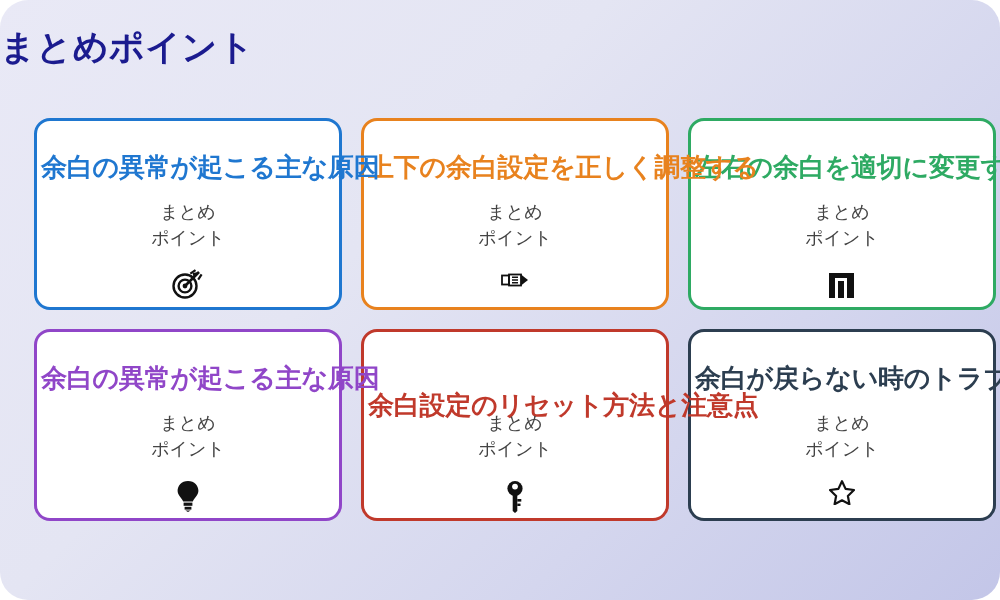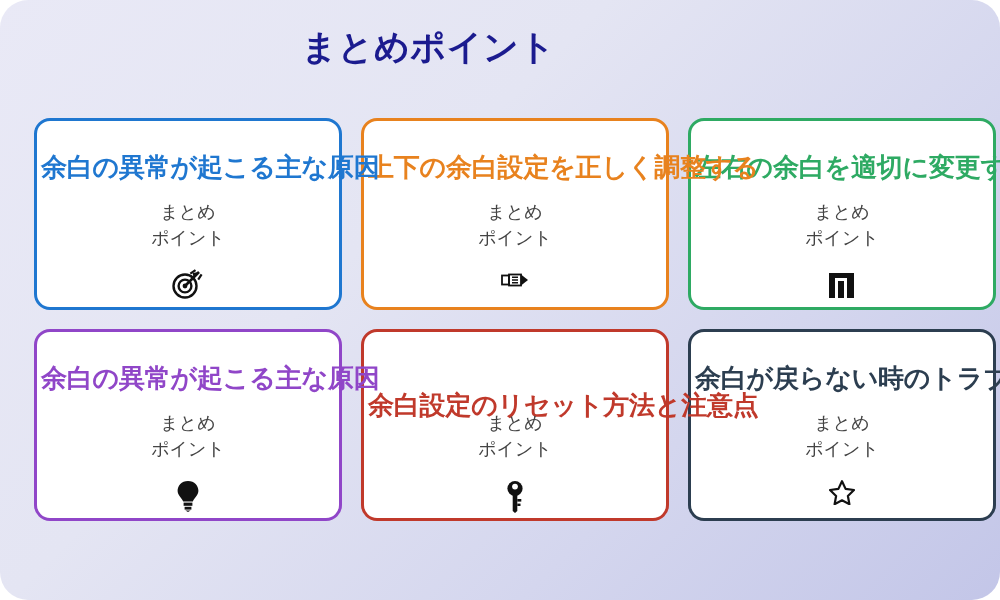--- a/index.html
+++ b/index.html
@@ -22,21 +22,20 @@
     overflow: hidden;
     background: linear-gradient(135deg, #e9e9f6 0%, #e4e5f3 38%, #d4d6ee 70%, #c3c6e8 100%);
   }
 
   
   #slide-title {
     position: absolute;
     top: 26px;
     left: 0;
     width: 857px;
-    text-align: center;
     font-size: 35px;
     font-weight: bold;
     color: #1b1b8f;
     letter-spacing: 0.5px;
     line-height: 1.2;
     white-space: nowrap;
   }
 
   
   .card-grid {

